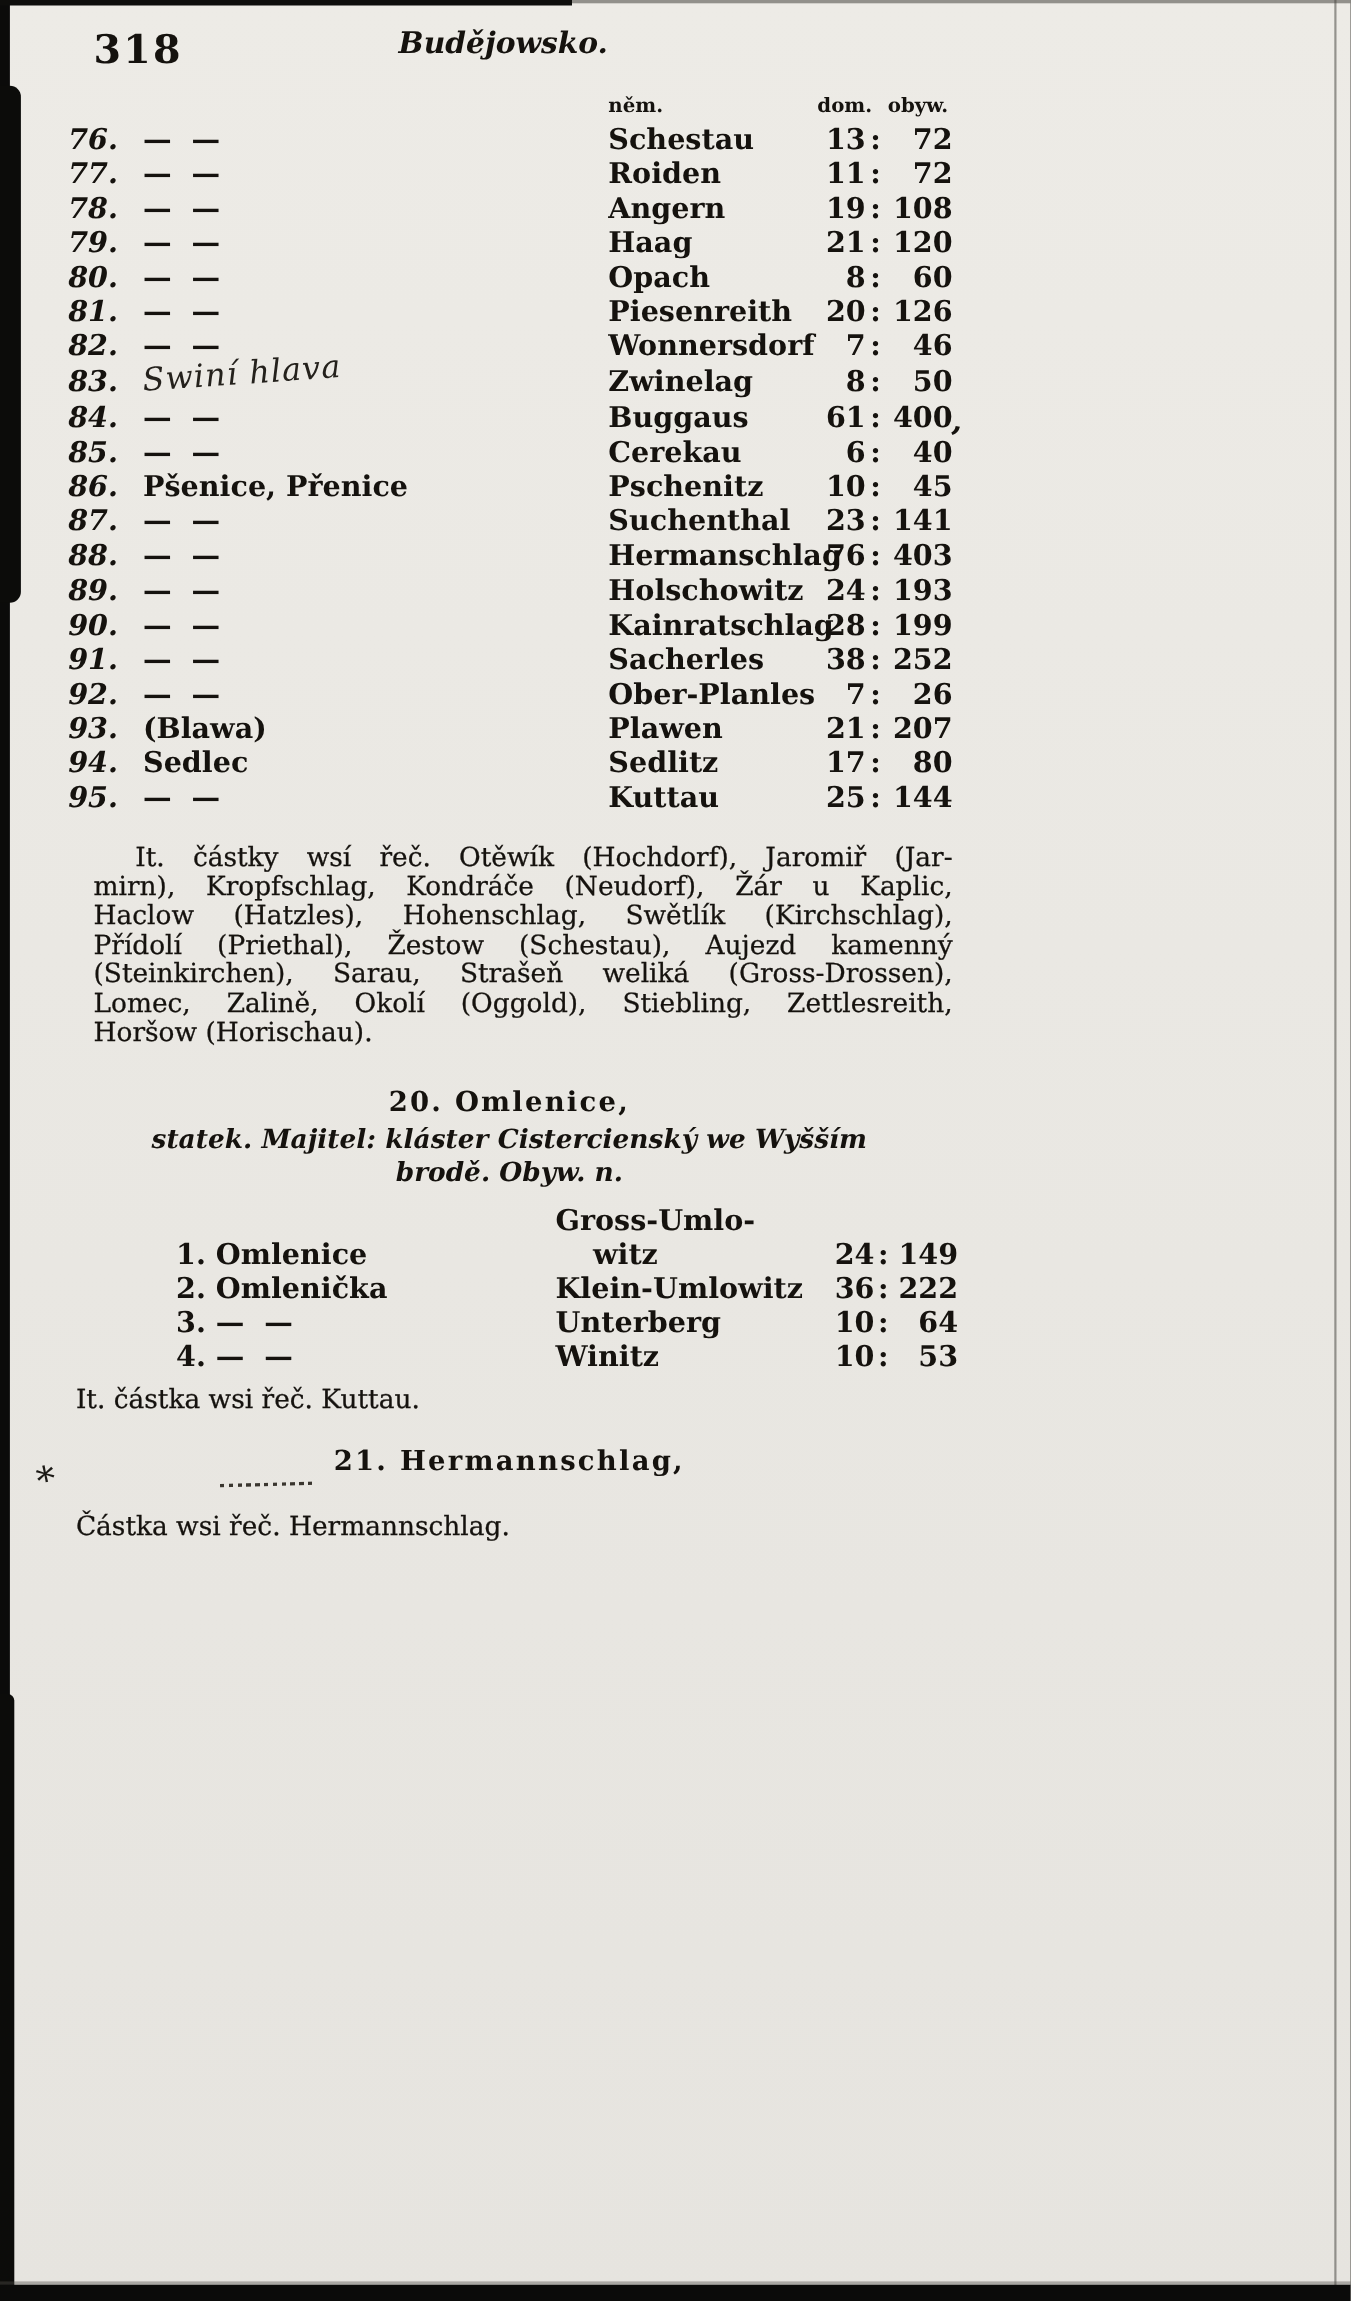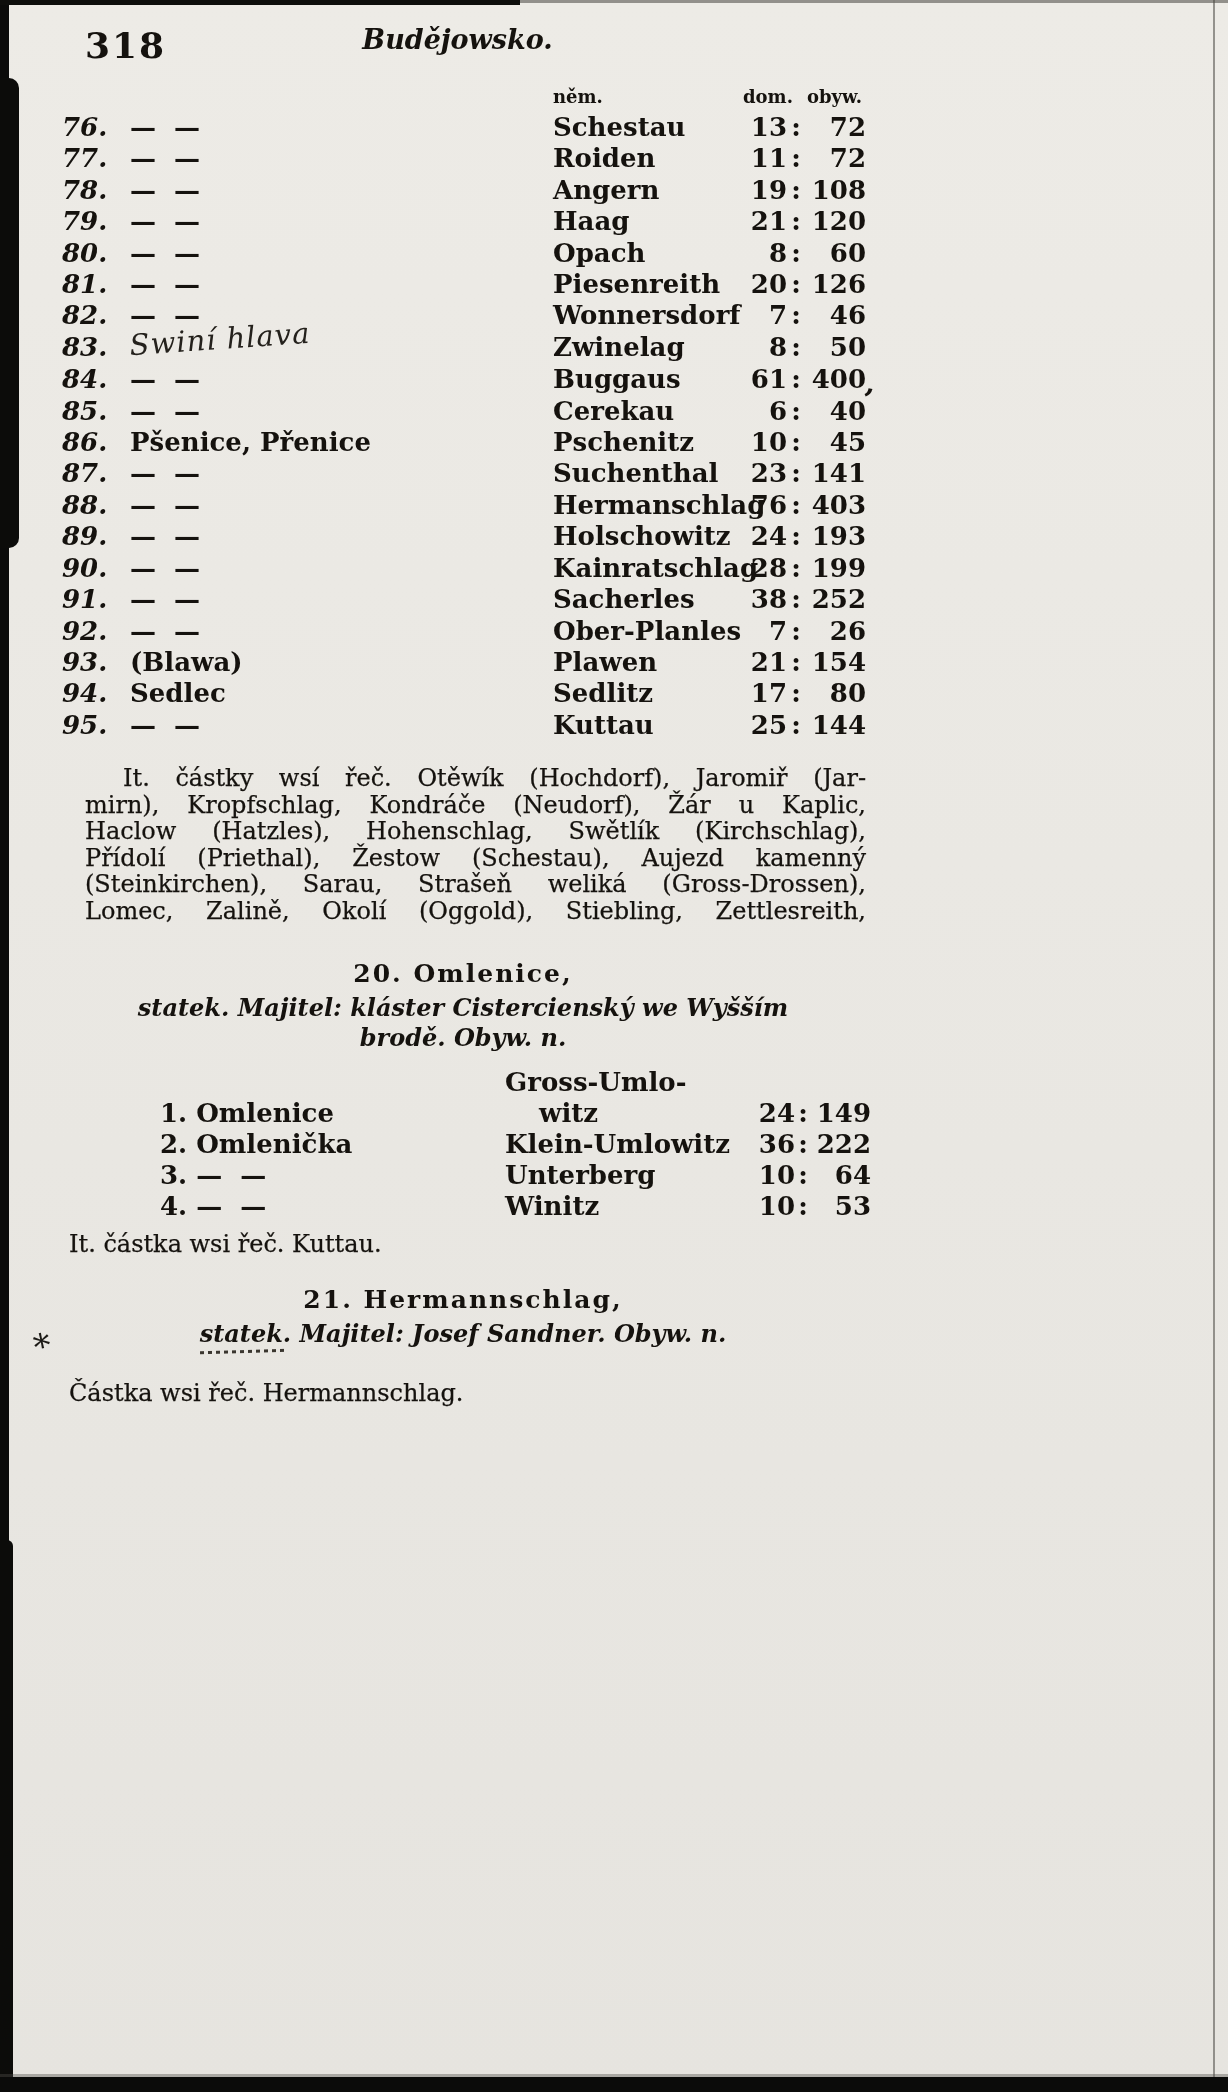--- a/index.html
+++ b/index.html
@@ -235,21 +235,21 @@
           <span class="c-dom">7</span>
           <span class="c-col">:</span>
           <span class="c-ob">26</span>
         </div>
       <div class="t1row">
           <span class="c-num">93.</span>
           <span class="c-czech">(Blawa)</span>
           <span class="c-ger">Plawen</span>
           <span class="c-dom">21</span>
           <span class="c-col">:</span>
-          <span class="c-ob">154</span>
+          <span class="c-ob">207</span>
         </div>
       <div class="t1row">
           <span class="c-num">94.</span>
           <span class="c-czech">Sedlec</span>
           <span class="c-ger">Sedlitz</span>
           <span class="c-dom">17</span>
           <span class="c-col">:</span>
           <span class="c-ob">80</span>
         </div>
       <div class="t1row">
@@ -262,20 +262,21 @@
         </div>
     </div>
 
     <div class="para">
       <div class="pline first">It. částky wsí řeč. Otěwík (Hochdorf), Jaromiř (Jar-</div>
       <div class="pline">mirn), Kropfschlag, Kondráče (Neudorf), Žár u Kaplic,</div>
       <div class="pline">Haclow (Hatzles), Hohenschlag, Swětlík (Kirchschlag),</div>
       <div class="pline">Přídolí (Priethal), Žestow (Schestau), Aujezd kamenný</div>
       <div class="pline">(Steinkirchen), Sarau, Strašeň weliká (Gross-Drossen),</div>
       <div class="pline">Lomec, Zalině, Okolí (Oggold), Stiebling, Zettlesreith,</div>
+      <div class="pline last">Horšow (Horischau).</div>
     </div>
 
     <div class="sec-heading">20. Omlenice,</div>
     <div class="owner">
       <div>statek. Majitel: kláster Cistercienský we Wyšším</div>
       <div>brodě. Obyw. n.</div>
     </div>
 
     <div class="t2">
       <div class="t2-overflow">Gross-Umlo-</div>
@@ -306,20 +307,19 @@
           <span class="c-dom">10</span>
           <span class="c-col">:</span>
           <span class="c-ob">53</span>
         </div>
     </div>
 
     <div class="note">It. částka wsi řeč. Kuttau.</div>
 
     <div class="sec-heading s21h">21. Hermannschlag,</div>
     <div class="owner owner21">
-      <span>statek. Majitel: Josef Sandner. Obyw. n.</span>
       <span class="squiggle"></span>
     </div>
 
     <div class="note note21">Částka wsi řeč. Hermannschlag.</div>
 
   </div>
 </div>
 
 </body></html>

